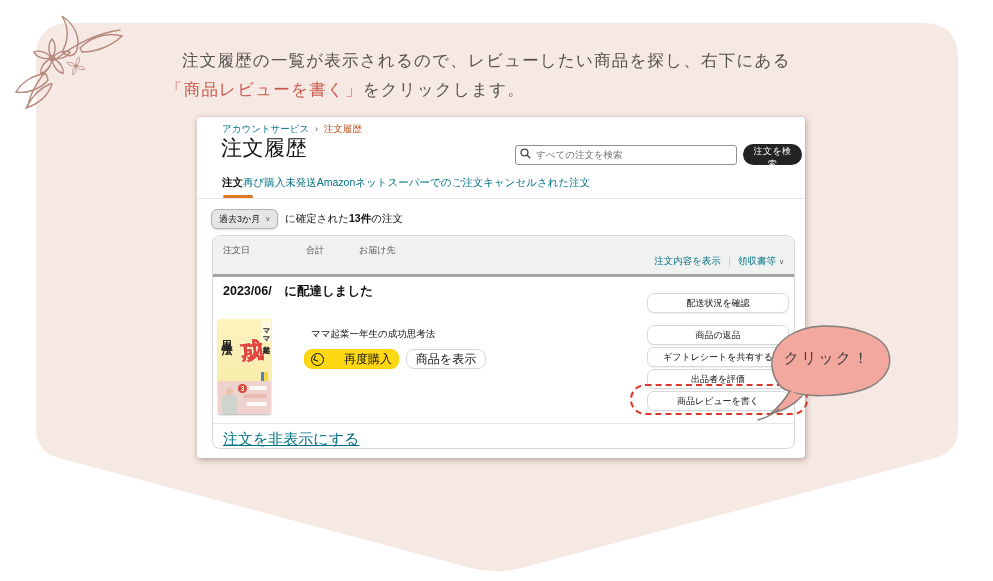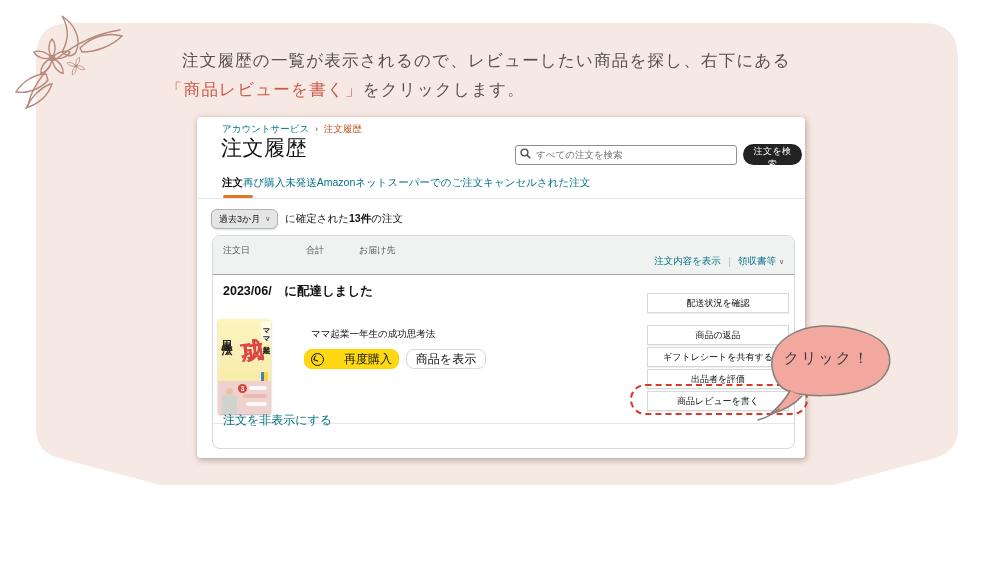--- a/index.html
+++ b/index.html
@@ -1,16 +1,16 @@
 <!DOCTYPE html>
 <html><head>
 <meta charset="utf-8">
 <style>
   html,body{margin:0;padding:0;background:#ffffff;}
-  .stage{position:relative;width:993px;height:485px;overflow:hidden;
+  .stage{position:relative;width:993px;height:581px;overflow:hidden;
          font-family:"Liberation Sans",sans-serif;background:#fff;}
 
   
   .panel-svg{position:absolute;left:0;top:0;width:993px;height:581px;}
 
   
   .instruction{position:absolute;left:166px;top:46px;width:680px;
     font-family:"Liberation Serif",serif;font-size:16.5px;line-height:29px;
     color:#55504d;letter-spacing:1.2px;}
   .instruction .indent{padding-left:16px;}
@@ -41,21 +41,21 @@
   .filter-pill{position:absolute;left:14px;top:92px;height:18px;padding:0 7px;display:flex;align-items:center;gap:5px;
       background:#e5e5e5;border:1px solid #adb1b8;border-radius:6px;font-size:9px;color:#0f1111;
       box-shadow:0 1px 2px rgba(0,0,0,.12);cursor:pointer;}
   .count-line{position:absolute;left:88px;top:95px;font-size:10.5px;color:#0f1111;}
   .count-line b{font-weight:bold;}
 
   
   .order-card{position:absolute;left:15px;top:118px;width:583px;height:214px;
       border:1px solid #d5d9d9;border-radius:8px;background:#fff;box-sizing:border-box;}
   .oc-header{position:absolute;left:0;top:0;right:0;height:38px;background:#f0f2f2;
-      border-radius:7px 7px 0 0;border-bottom:1px solid #a3a3a3;}
+      border-radius:7px 7px 0 0;border-bottom:3px solid #a3a3a3;}
   .oc-col{position:absolute;top:8px;font-size:9px;color:#565959;}
   .oc-links{position:absolute;right:10px;top:19px;display:flex;align-items:center;gap:8px;
       font-size:9.5px;color:#007185;}
   .oc-links .vsep{width:1px;height:10px;background:#c9cccc;}
   .oc-link{cursor:pointer;display:flex;align-items:center;gap:3px;}
   .chev{font-size:7px;color:#565959;}
   .deliv-title{position:absolute;left:10px;top:47px;font-size:12.5px;font-weight:bold;color:#0f1111;}
   .deliv-sub{position:absolute;left:10px;top:65px;font-size:9px;color:#565959;}
 
   
@@ -81,24 +81,24 @@
       border-radius:8px;font-size:12px;color:#0f1111;box-sizing:border-box;cursor:pointer;
       font-family:"Liberation Sans",sans-serif;}
   .buy-again{left:91px;top:113px;width:95px;background:#ffd814;border:1px solid #fcd200;}
   .view-item{left:193px;top:113px;width:80px;background:#fff;border:1px solid #d5d9d9;}
   .refresh-ic{display:inline-block;width:11px;height:11px;border:1.3px solid #0f1111;border-radius:50%;
       position:relative;}
   .refresh-ic:before{content:"";position:absolute;left:2px;top:2px;width:4px;height:4px;
       border-left:1.3px solid #0f1111;border-bottom:1.3px solid #0f1111;transform:rotate(20deg);}
 
   .action-btn{position:absolute;left:434px;width:142px;height:20px;background:#fff;border:1px solid #d5d9d9;
-      border-radius:0;font-size:9px;color:#0f1111;display:flex;align-items:center;justify-content:center;
+      border-radius:7px;font-size:9px;color:#0f1111;display:flex;align-items:center;justify-content:center;
       box-sizing:border-box;cursor:pointer;box-shadow:0 1px 1px rgba(0,0,0,.06);}
   .oc-divider{position:absolute;left:0;right:0;top:187px;height:1px;background:#e7e7e7;}
-  .hide-link{position:absolute;left:10px;top:176px;font-size:12px;color:#007185;cursor:pointer;}
+  .hide-link{position:absolute;left:10px;top:194px;font-size:15px;color:#007185;cursor:pointer;text-decoration:underline;}
 
   
   .dashed-box{position:absolute;left:630px;top:384px;width:178px;height:31px;
       border:2px dashed #da392a;border-radius:16px;box-sizing:border-box;pointer-events:none;}
   .bubble-svg{position:absolute;left:730px;top:315px;width:175px;height:115px;}
   .bubble-label{position:absolute;left:772px;top:349px;width:110px;text-align:center;
       font-family:"Liberation Serif",serif;font-size:15px;letter-spacing:2px;color:#3e3a39;}
 </style>
 </head>
 <body>

